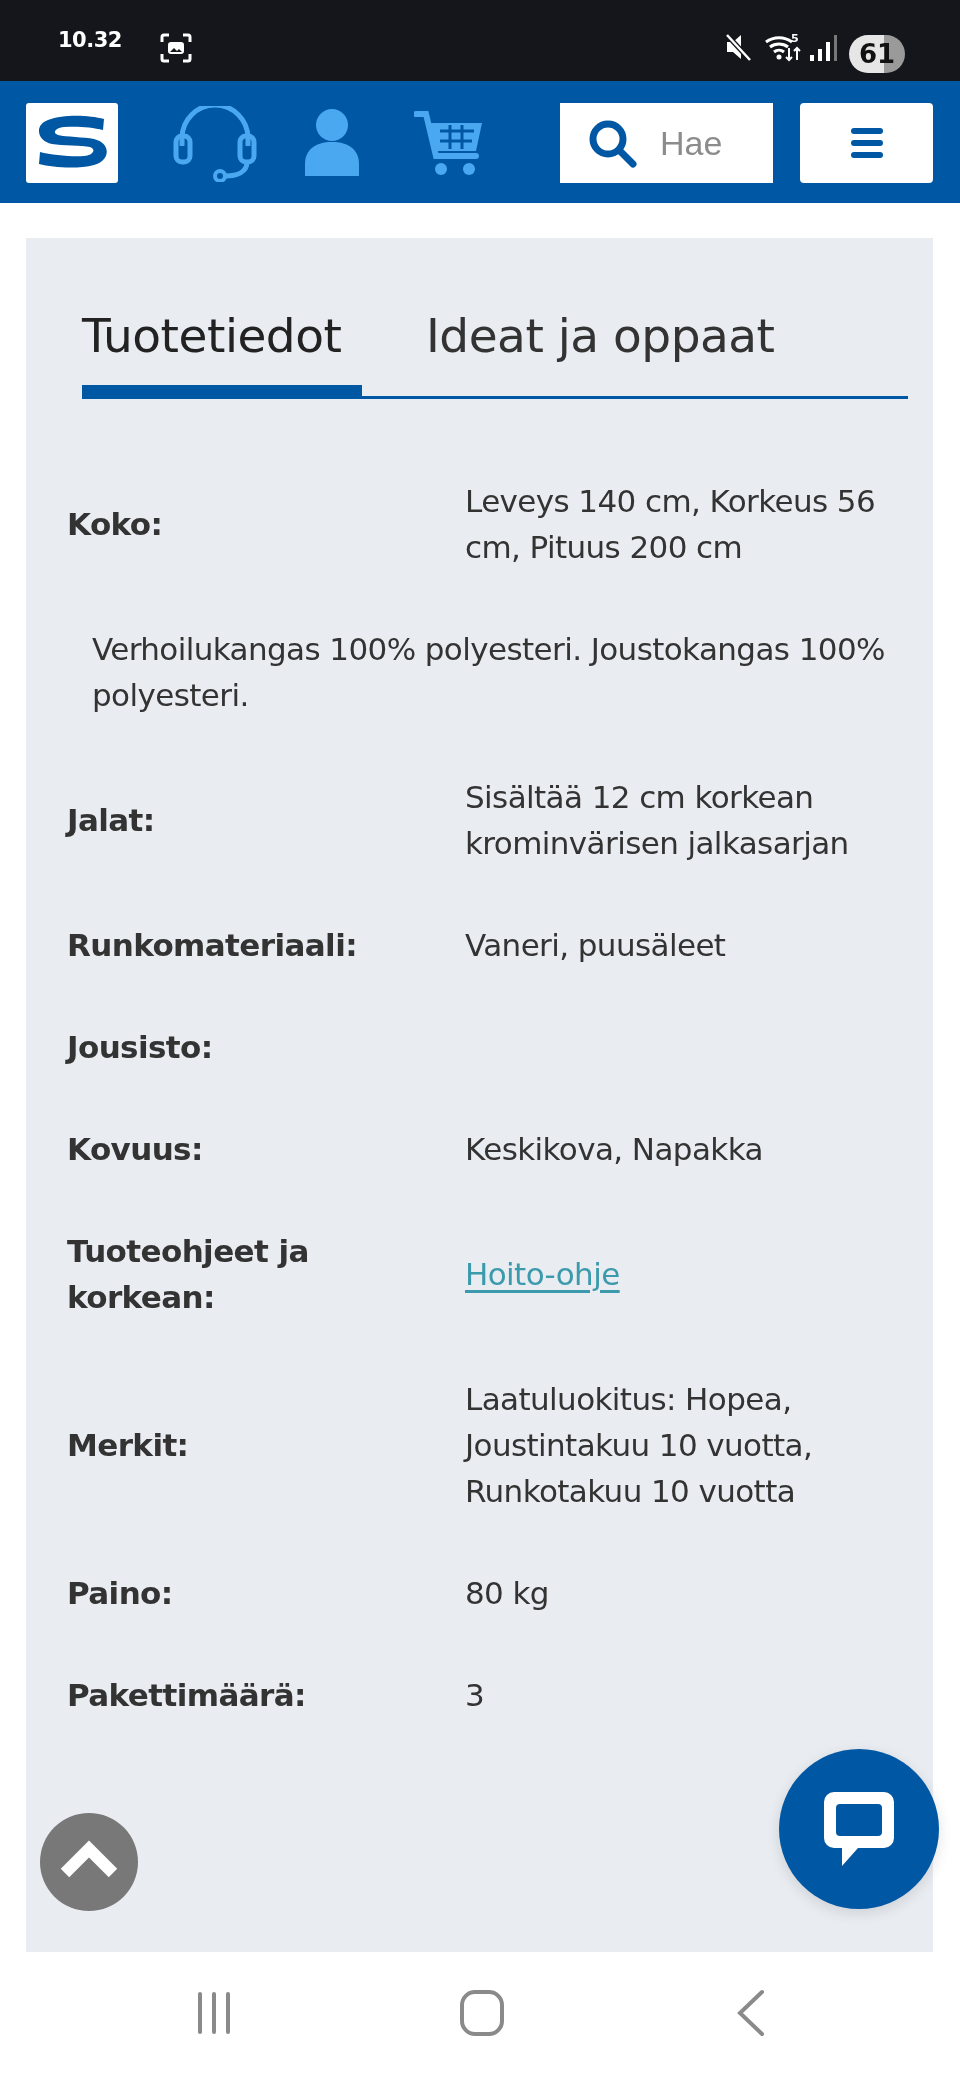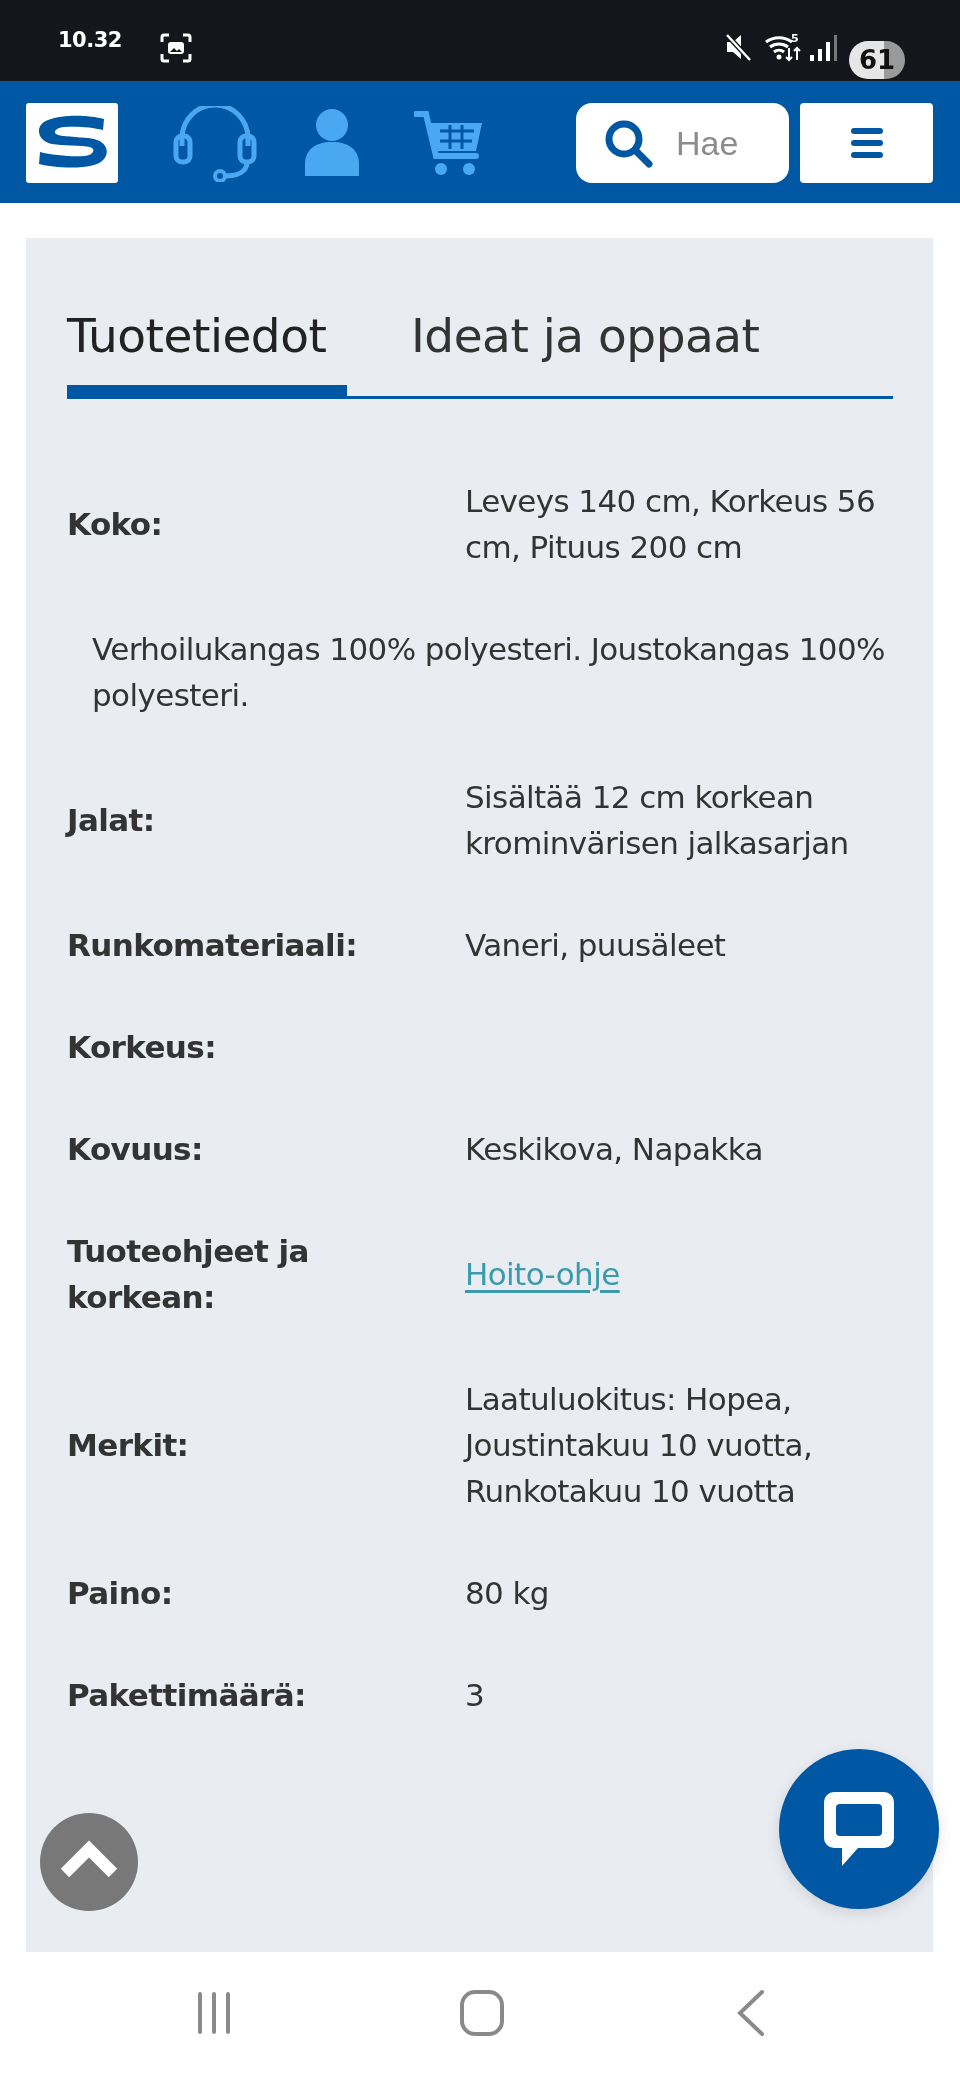--- a/index.html
+++ b/index.html
@@ -6,40 +6,40 @@
   html, body { width: 960px; height: 2080px; overflow: hidden; background: #ffffff; }
   body { position: relative; font-family: "Liberation Sans", "DejaVu Sans", sans-serif; color: #333; }
 
   
   .statusbar { position: absolute; left: 0; top: 0; width: 960px; height: 81px; background: #15161b; color: #fff; }
   .sb-time { position: absolute; left: 58px; top: 28px; font-size: 21px; font-weight: bold; letter-spacing: -0.5px; font-family: "DejaVu Sans", sans-serif; }
   .sb-shot { position: absolute; left: 160px; top: 33px; width: 32px; height: 30px; }
   .sb-mute { position: absolute; left: 724px; top: 32px; width: 28px; height: 30px; }
   .sb-wifi { position: absolute; left: 764px; top: 30px; width: 40px; height: 34px; }
   .sb-signal { position: absolute; left: 808px; top: 34px; width: 30px; height: 28px; }
-  .sb-battery { position: absolute; left: 849px; top: 41px; width: 56px; height: 38px; border-radius: 19px; background: linear-gradient(90deg, #e6e6e6 0%, #e6e6e6 62%, #9a9a9a 62%, #9a9a9a 100%); color: #111; font-weight: bold; font-size: 26px; text-align: center; line-height: 38px; font-family: "DejaVu Sans", sans-serif; }
+  .sb-battery { position: absolute; left: 849px; top: 35px; width: 56px; height: 38px; border-radius: 19px; background: linear-gradient(90deg, #e6e6e6 0%, #e6e6e6 62%, #9a9a9a 62%, #9a9a9a 100%); color: #111; font-weight: bold; font-size: 26px; text-align: center; line-height: 38px; font-family: "DejaVu Sans", sans-serif; }
 
   
   .header { position: absolute; left: 0; top: 81px; width: 960px; height: 122px; background: #0057a3; }
   .logo { position: absolute; left: 26px; top: 22px; width: 92px; height: 80px; background: #fff; border-radius: 3px; }
   .logo svg { position: absolute; left: 8px; top: 8px; }
   .hdr-icon { position: absolute; top: 25px; height: 76px; display: block; }
   .icon-support { left: 172px; width: 86px; }
   .icon-user { left: 304px; width: 56px; }
   .icon-cart { left: 414px; width: 70px; }
-  .search-box { position: absolute; left: 576px; top: 22px; width: 213px; height: 80px; background: #fff; border-radius: 16px; }
+  .search-box { position: absolute; left: 560px; top: 22px; width: 213px; height: 80px; background: #fff; border-radius: 0; }
   .search-box svg { position: absolute; left: 27px; top: 15px; }
   .search-box input { position: absolute; left: 100px; top: 14px; width: 105px; height: 52px; border: none; outline: none; background: transparent; font-size: 34px; color: #888; font-family: "Liberation Sans", sans-serif; }
   .search-box input::placeholder { color: #8c8c8c; }
   .menu-btn { position: absolute; left: 800px; top: 22px; width: 133px; height: 80px; background: #fff; border-radius: 4px; border: none; }
   .menu-btn span { position: absolute; left: 51px; width: 32px; height: 6px; background: #0057a3; border-radius: 3px; }
 
   
   .panel { position: absolute; left: 26px; top: 238px; width: 907px; height: 1714px; background: #e9ecf1; }
-  .tabs { position: absolute; left: 41px; top: 70px; width: 826px; height: 90px; }
+  .tabs { position: absolute; left: 56px; top: 70px; width: 826px; height: 90px; }
   .tab { position: absolute; top: 0; font-size: 47px; color: #222; font-family: "DejaVu Sans", sans-serif; font-weight: normal; letter-spacing: -0.5px; background: none; border: none; cursor: pointer; }
   .tab-1 { left: 0; }
   .tab-2 { left: 344px; color: #333; }
   .tab-line { position: absolute; left: 0; top: 88px; width: 826px; height: 3px; background: #0057a3; }
   .tab-active-bar { position: absolute; left: 0; top: 77px; width: 280px; height: 13px; background: #0057a3; }
 
   .specs { position: absolute; left: 41px; top: 240px; width: 830px; }
   .spec { position: relative; display: flex; margin-bottom: 56px; align-items: center; }
   .spec-label { width: 373px; flex: none; font-size: 31px; line-height: 46px; font-weight: bold; color: #333; font-family: "DejaVu Sans", sans-serif; letter-spacing: -0.6px; padding-right: 20px; }
   .spec-value { flex: 1; font-size: 31px; line-height: 46px; color: #333; font-family: "DejaVu Sans", sans-serif; font-weight: normal; letter-spacing: -0.6px; margin-left: 25px; }
@@ -146,21 +146,21 @@
     </div>
     <div class="spec">
       <div class="spec-label">Jalat:</div>
       <div class="spec-value">Sisältää 12 cm korkean krominvärisen jalkasarjan</div>
     </div>
     <div class="spec">
       <div class="spec-label">Runkomateriaali:</div>
       <div class="spec-value">Vaneri, puusäleet</div>
     </div>
     <div class="spec">
-      <div class="spec-label">Korkeus:</div>
+      <div class="spec-label">Jousisto:</div>
     </div>
     <div class="spec">
       <div class="spec-label">Kovuus:</div>
       <div class="spec-value">Keskikova, Napakka</div>
     </div>
     <div class="spec">
       <div class="spec-label">Tuoteohjeet ja korkean:</div>
       <div class="spec-value">
         <a>Hoito-ohje</a>
       </div>

